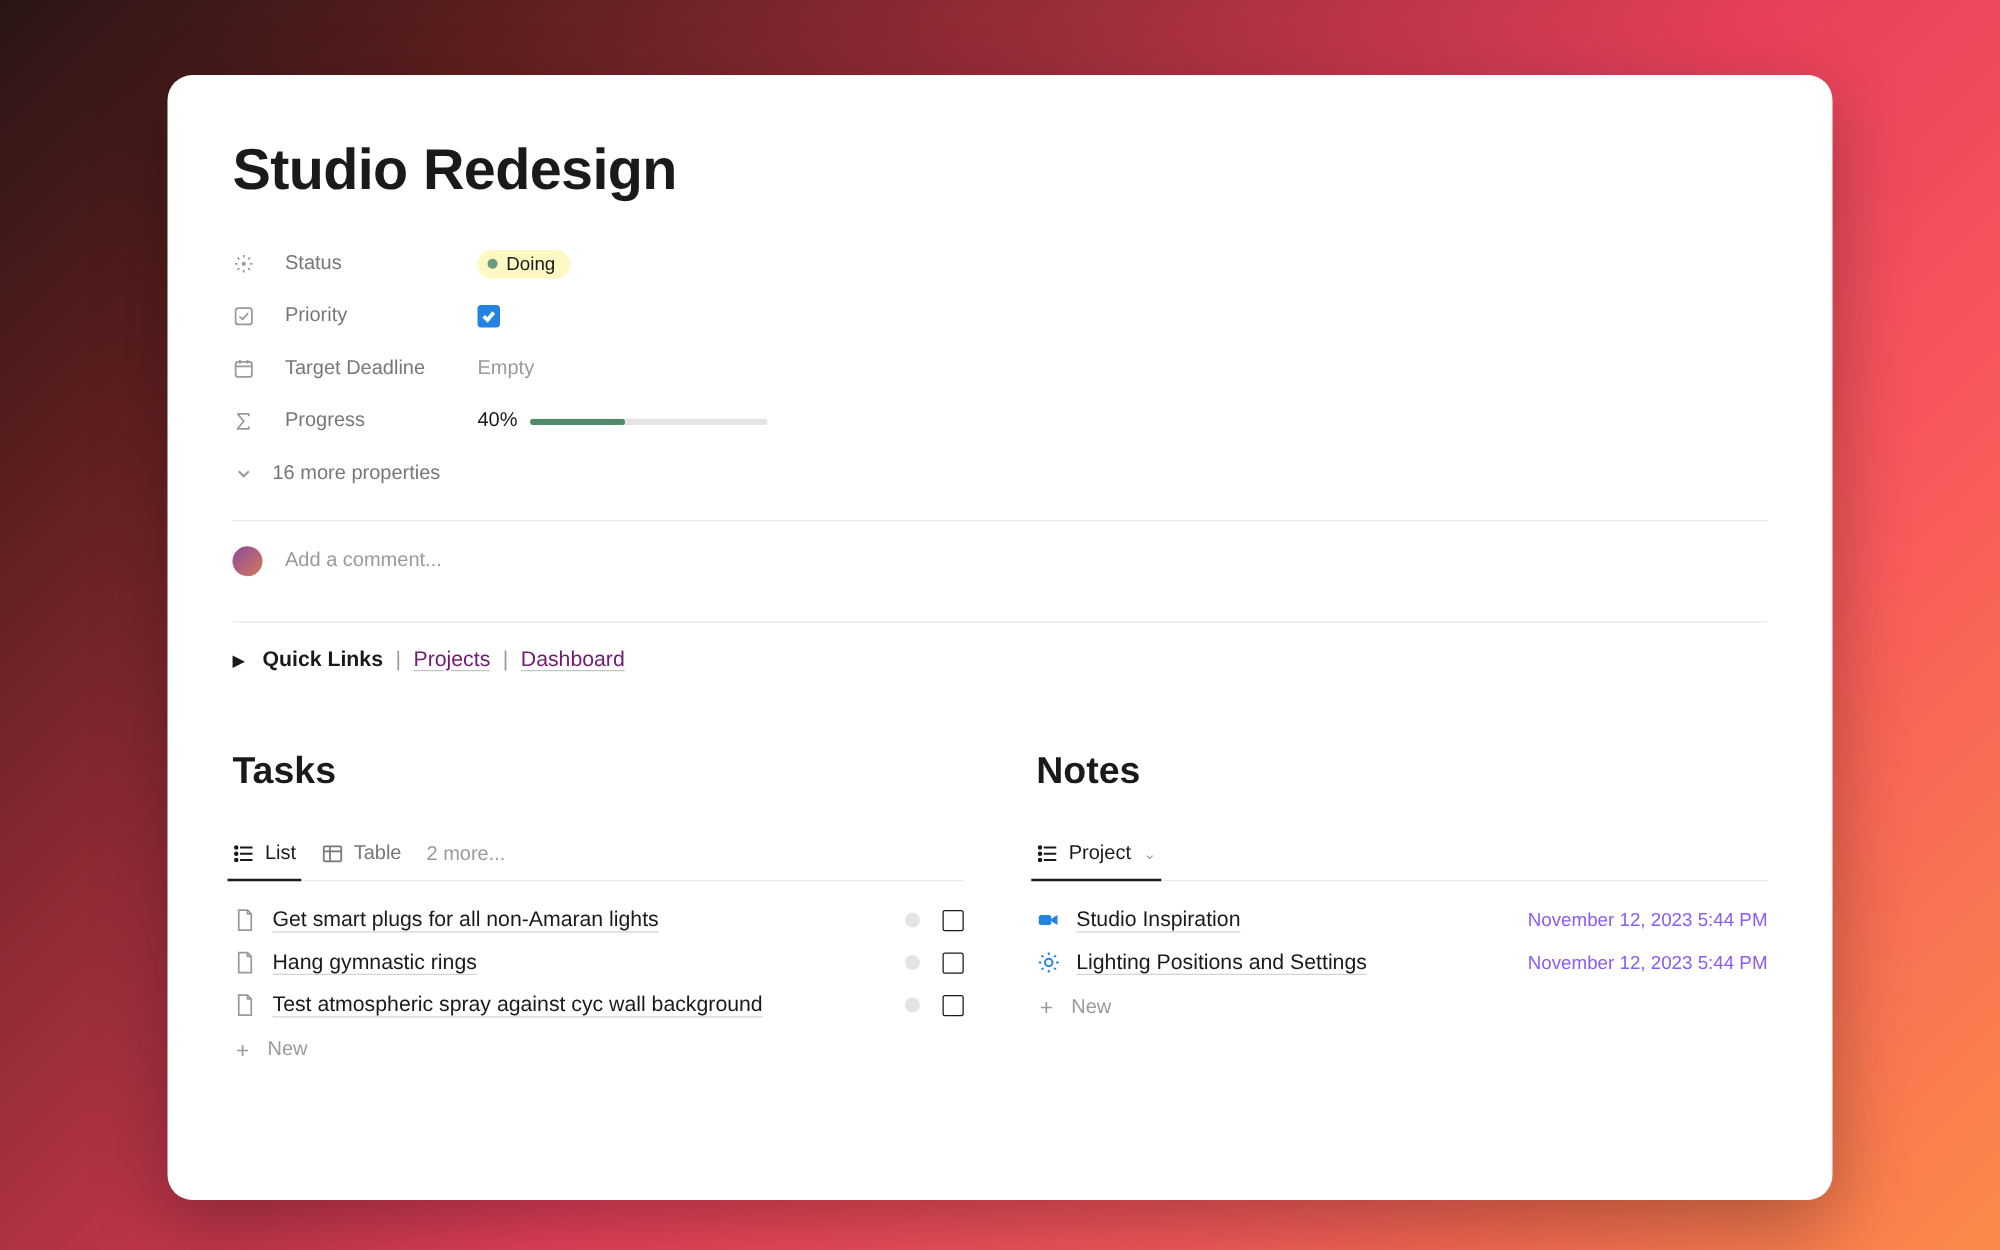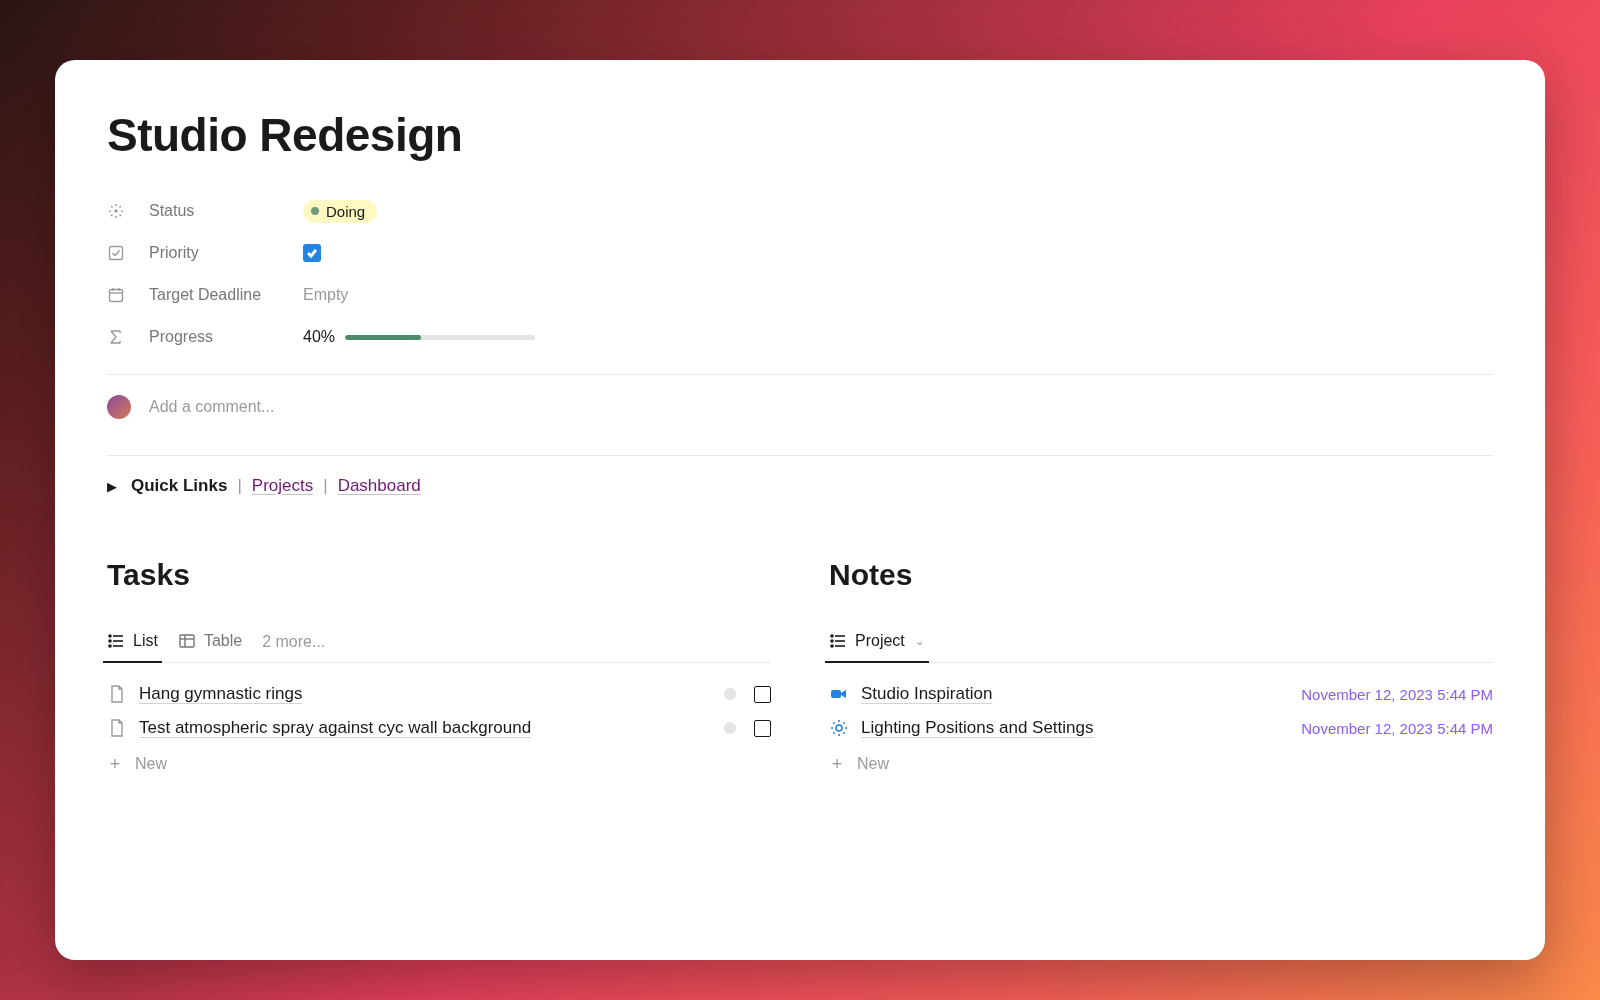--- a/index.html
+++ b/index.html
@@ -1,17 +1,17 @@
 <!DOCTYPE html>
 <html><head>
 <meta charset="utf-8">
 <style>
 *{margin:0;padding:0;box-sizing:border-box;font-family:-apple-system,BlinkMacSystemFont,"Segoe UI",Helvetica,Arial,sans-serif}
 body{width:1600px;height:1000px;overflow:hidden;background:linear-gradient(135deg,#2a1515 0%,#5a1e1e 15%,#e8405c 55%,#f85a5a 75%,#fa8a4a 100%);display:flex;align-items:flex-start;justify-content:center;padding-top:60px}
-.window{width:1490px;height:900px;background:#fff;border-radius:20px;box-shadow:0 20px 60px rgba(0,0,0,.3);padding:48px 52px 16px;overflow:hidden}
+.window{width:1332px;height:900px;background:#fff;border-radius:20px;box-shadow:0 20px 60px rgba(0,0,0,.3);padding:48px 52px 16px;overflow:hidden}
 .page-title{font-size:46px;font-weight:700;color:#1a1a1a;margin-bottom:28px;letter-spacing:-.5px}
 .properties{margin-bottom:14px}
 .prop-row{display:flex;align-items:center;height:42px}
 .prop-label{display:flex;align-items:center;gap:24px;width:196px;color:#787774;font-size:16px}
 .prop-icon{width:18px;height:18px;display:flex;align-items:center;justify-content:center;color:#9b9a97}
 .prop-value{display:flex;align-items:center;font-size:16px;color:#1a1a1a}
 .status-pill{background:#fef9c3;border-radius:14px;padding:3px 12px 3px 8px;display:flex;align-items:center;gap:7px;font-size:15px;color:#1a1a1a}
 .status-dot{width:8px;height:8px;border-radius:50%;background:#6c9b7d}
 .checkbox-checked{width:18px;height:18px;background:#2383e2;border-radius:3px;display:flex;align-items:center;justify-content:center}
 .checkbox-checked svg{stroke:#fff;stroke-width:3;fill:none}
@@ -133,20 +133,28 @@
         <span>Progress</span>
       </div>
       <div class="prop-value progress-wrap">
         <span>40%</span>
         <div class="progress-bar">
           <div class="progress-fill" style="width:40%"></div>
         </div>
       </div>
     </div>
 
+    <div class="more-props">
+      <span class="prop-icon">
+        <svg width="14" height="14" viewBox="0 0 14 14">
+            <path d="M3 5 L7 9 L11 5" stroke="#9b9a97" stroke-width="1.6" fill="none"></path>
+          </svg>
+      </span>
+      <span>16 more properties</span>
+    </div>
   </div>
 
   <div class="divider"></div>
 
   <div class="comment-row">
     <div class="avatar"></div>
     <span class="comment-placeholder">Add a comment...</span>
   </div>
 
   <div class="divider"></div>
@@ -182,20 +190,30 @@
           <svg width="18" height="18" viewBox="0 0 18 18">
               <rect x="2" y="3" width="14" height="12" rx="1" stroke="#787774" stroke-width="1.4" fill="none"></rect>
               <line x1="2" y1="7" x2="16" y2="7" stroke="#787774" stroke-width="1.4"></line>
               <line x1="7" y1="3" x2="7" y2="15" stroke="#787774" stroke-width="1.4"></line>
             </svg>
           <span>Table</span>
         </div>
         <span class="tab-more">2 more...</span>
       </div>
       <div class="task-list">
+        <div class="task-row">
+          <svg class="page-icon" viewBox="0 0 20 20">
+              <path d="M5 2 L12 2 L15 5 L15 18 L5 18 Z M12 2 L12 5 L15 5" stroke="#9b9a97" stroke-width="1.4" fill="none"></path>
+            </svg>
+          <span class="task-title">Get smart plugs for all non-Amaran lights</span>
+          <div class="task-meta">
+            <span class="status-circle"></span>
+            <span class="task-check"></span>
+          </div>
+        </div>
         <div class="task-row">
           <svg class="page-icon" viewBox="0 0 20 20">
               <path d="M5 2 L12 2 L15 5 L15 18 L5 18 Z M12 2 L12 5 L15 5" stroke="#9b9a97" stroke-width="1.4" fill="none"></path>
             </svg>
           <span class="task-title">Hang gymnastic rings</span>
           <div class="task-meta">
             <span class="status-circle"></span>
             <span class="task-check"></span>
           </div>
         </div>

